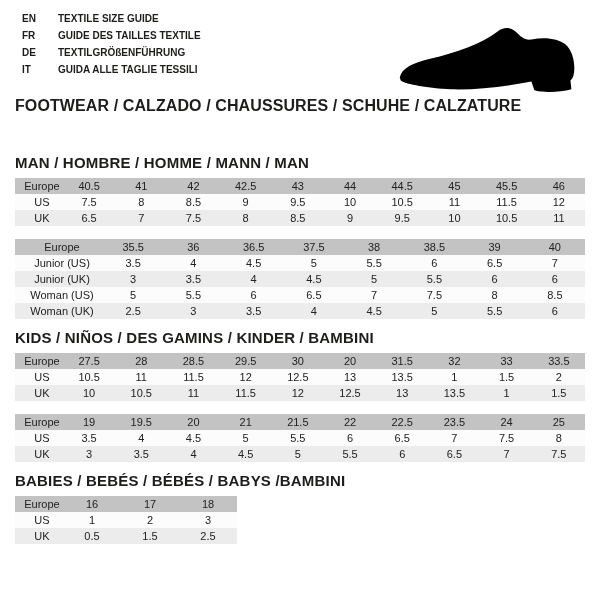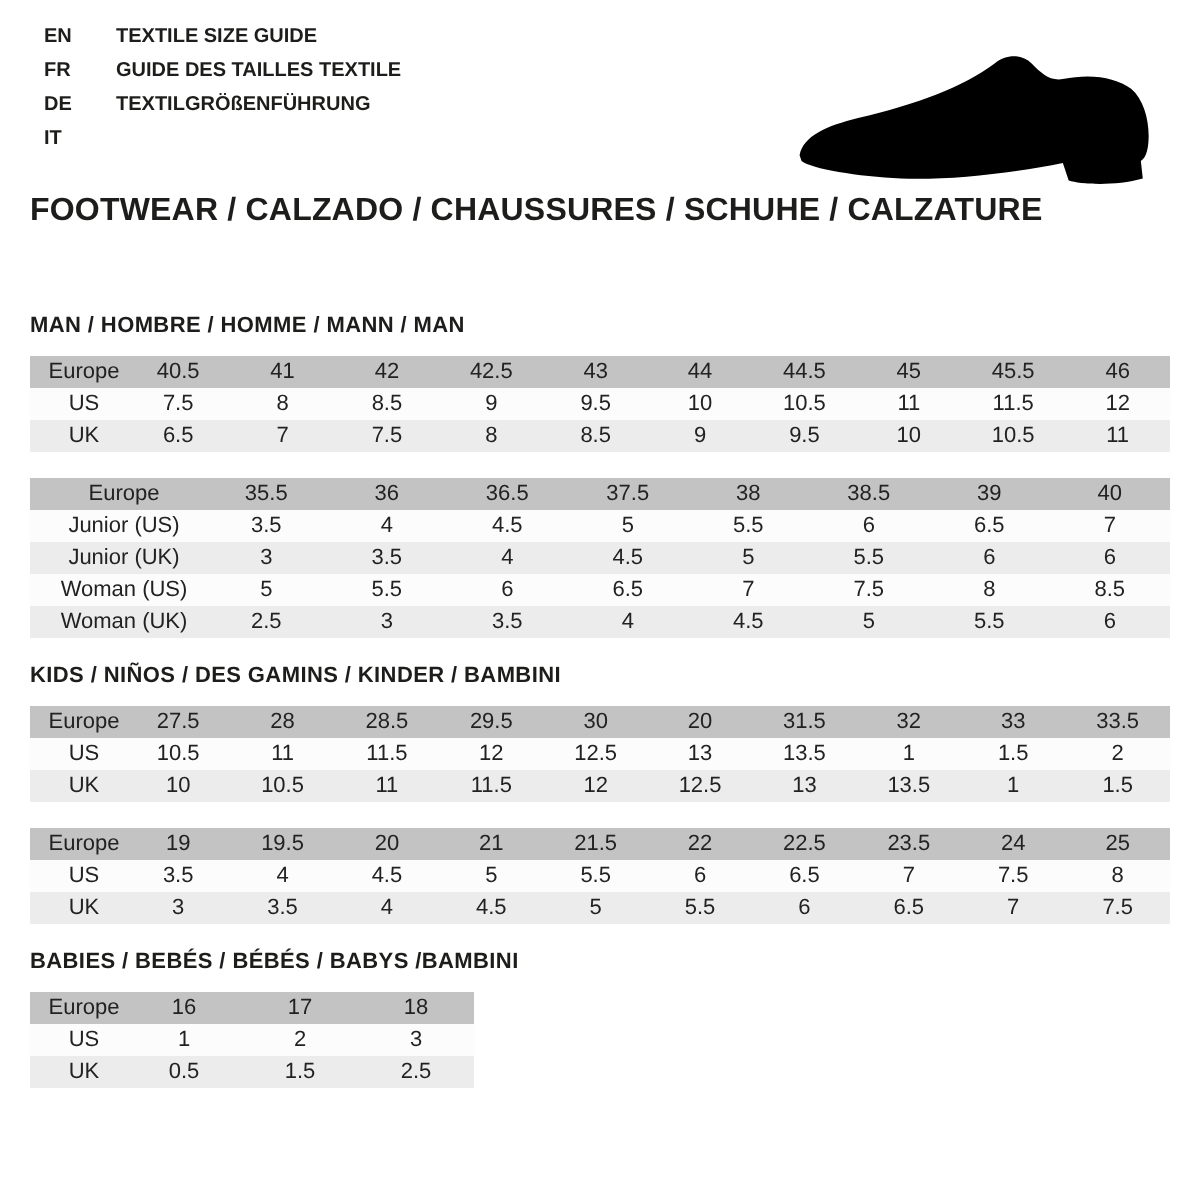--- a/index.html
+++ b/index.html
@@ -31,21 +31,21 @@
     letter-spacing:0.1px;white-space:nowrap;
   }
   
   .shoe{position:absolute;top:20px;right:13px;width:195px;height:82px;}
   .shoe svg{width:100%;height:100%;display:block;}
   
   main{margin:0 15px;}
   .section{margin-top:13px;}
   .section:first-child{margin-top:44px;}
   .section-title{
-    font-weight:bold;font-size:11px;line-height:12px;
+    font-weight:bold;font-size:15px;line-height:12px;
     margin:0 0 9px 0;letter-spacing:0.2px;white-space:nowrap;
   }
   table{border-collapse:collapse;table-layout:fixed;font-size:11px;color:#222;}
   .tbl-full{width:570px;}
   .tbl-babies{width:222px;}
   td{height:16px;padding:0;text-align:center;vertical-align:middle;line-height:16px;}
   td.lbl{text-align:center;padding-left:6px;}
   col.lbl-col{width:48px;}
   col.lbl-col-wide{width:88px;}
   tr.hdr td{background:var(--hdr-bg);}
@@ -65,20 +65,21 @@
       <div class="lang-row">
         <span class="lang-code">FR</span>
         <span class="lang-label">GUIDE DES TAILLES TEXTILE</span>
       </div>
       <div class="lang-row">
         <span class="lang-code">DE</span>
         <span class="lang-label">TEXTILGRÖßENFÜHRUNG</span>
       </div>
       <div class="lang-row">
         <span class="lang-code">IT</span>
+        <span class="lang-label">GUIDA ALLE TAGLIE TESSILI</span>
       </div>
     </div>
 
   <div class="shoe">
     <svg viewBox="0 0 200 80" xmlns="http://www.w3.org/2000/svg" aria-hidden="true">
       <path fill="#000000" d="
         M8,57
         C10,47 22,42 38,38
         C68,31 92,22 108,10
         C114,5 122,5 127,10

